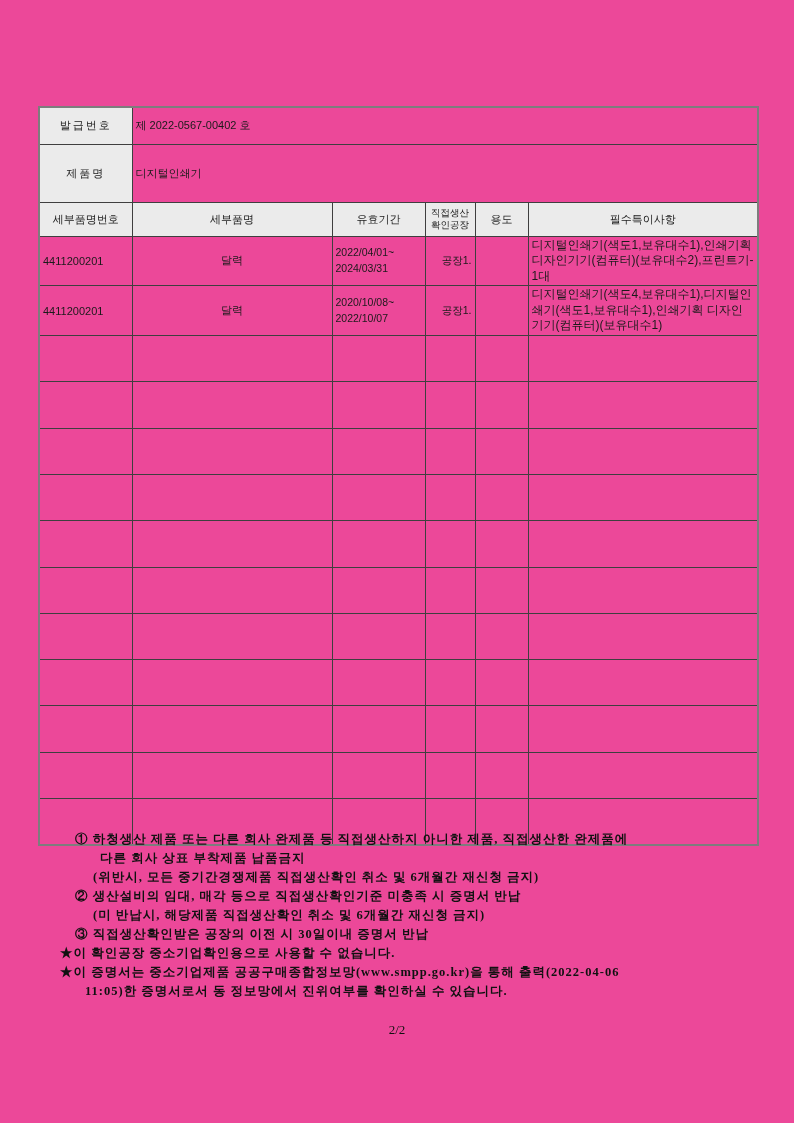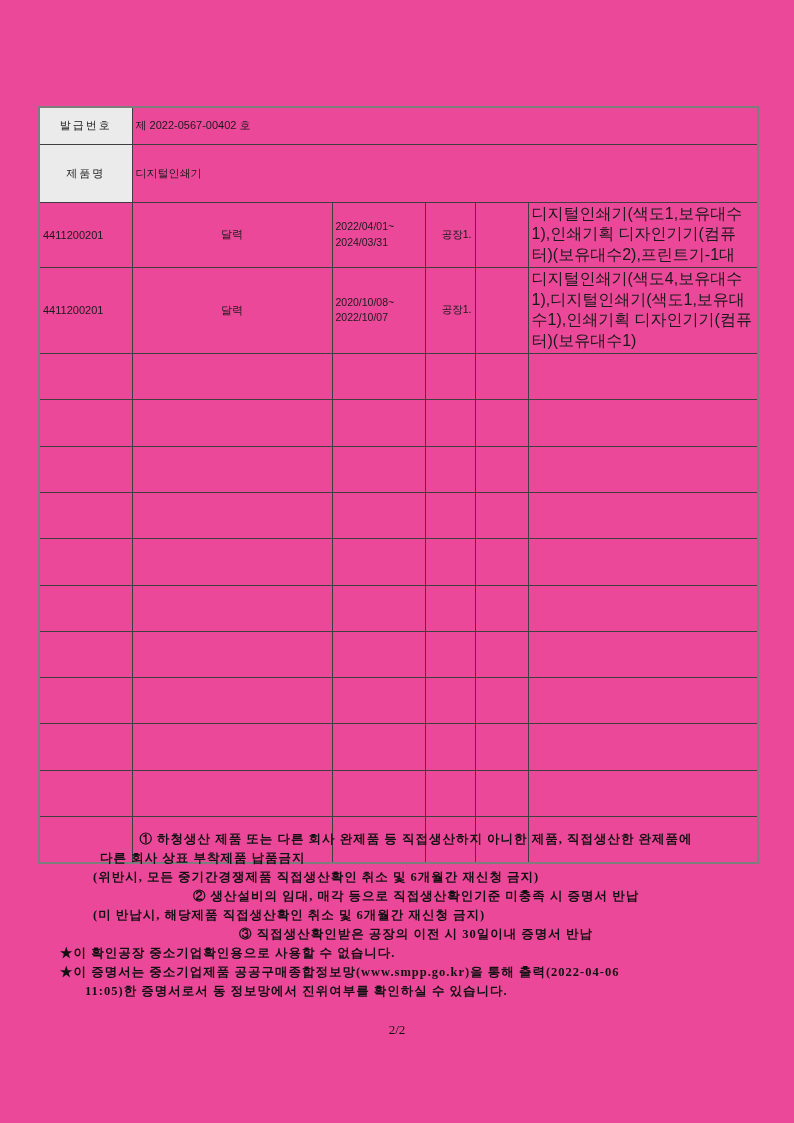--- a/index.html
+++ b/index.html
@@ -36,35 +36,35 @@
     font-weight:normal;
     text-align:center;
   }
   th.colhead.small{ font-size:9.5px; white-space:pre-line; line-height:1.25; letter-spacing:0; }
   td.code{ text-align:left; padding-left:7px; }
   td.pname{ text-align:center; padding-left:8px; }
   td.validity{ text-align:left; white-space:pre-line; font-size:10.5px; line-height:1.5; }
   td.factory{ text-align:right; padding-left:4px; font-size:10.5px; }
   td.usage{ text-align:center; }
   td.reqs{
-    font-size:16px; line-height:1.3;
+    font-size:12px; line-height:1.3;
     word-break:break-all; text-align:left; padding:2px 2px;
   }
   .notes{
     position:absolute;left:38px;top:830px;width:719px;
     font-family:"Liberation Serif",serif;
     font-weight:bold;
     font-size:12.5px;
     letter-spacing:1px;
     line-height:19px;
     color:#111;
   }
   .note-line{ white-space:nowrap; }
   .ind0{ padding-left:22px; }
-  .ind1{ padding-left:37px;text-align:center; }
+  .ind1{ padding-left:37px; }
   .ind2{ padding-left:62px; }
   .ind3{ padding-left:55px; }
   .ind4{ padding-left:47px; }
   .pagenum{
     position:absolute;left:0;top:1022px;width:794px;
     text-align:center;
     font-family:"Liberation Serif",serif;
     font-size:13px;color:#111;
   }
 </style>
@@ -84,20 +84,29 @@
     </colgroup>
     <tbody>
       <tr style="height:37px">
         <td class="lblcell">발급번호</td>
         <td class="valcell" colspan="5">제 2022-0567-00402 호</td>
       </tr>
       <tr style="height:58px">
         <td class="lblcell">제품명</td>
         <td class="valcell" colspan="5">디지털인쇄기</td>
       </tr>
+      <tr style="height:34px">
+        <th class="colhead">세부품명번호</th>
+        <th class="colhead">세부품명</th>
+        <th class="colhead">유효기간</th>
+        <th class="colhead small">직접생산
+확인공장</th>
+        <th class="colhead">용도</th>
+        <th class="colhead">필수특이사항</th>
+      </tr>
       <tr style="height:48px">
         <td class="code">4411200201</td>
         <td class="pname">달력</td>
         <td class="validity">2022/04/01~
 2024/03/31</td>
         <td class="factory">공장1.</td>
         <td class="usage"></td>
         <td class="reqs">디지털인쇄기(색도1,보유대수1),인쇄기획 디자인기기(컴퓨터)(보유대수2),프린트기-1대</td>
       </tr>
       <tr style="height:45px">

